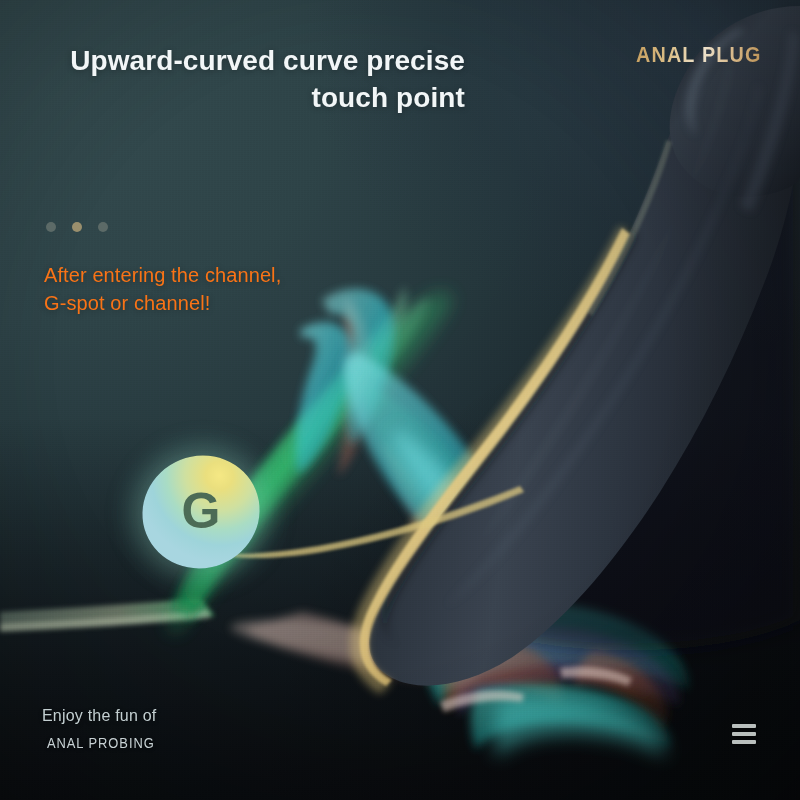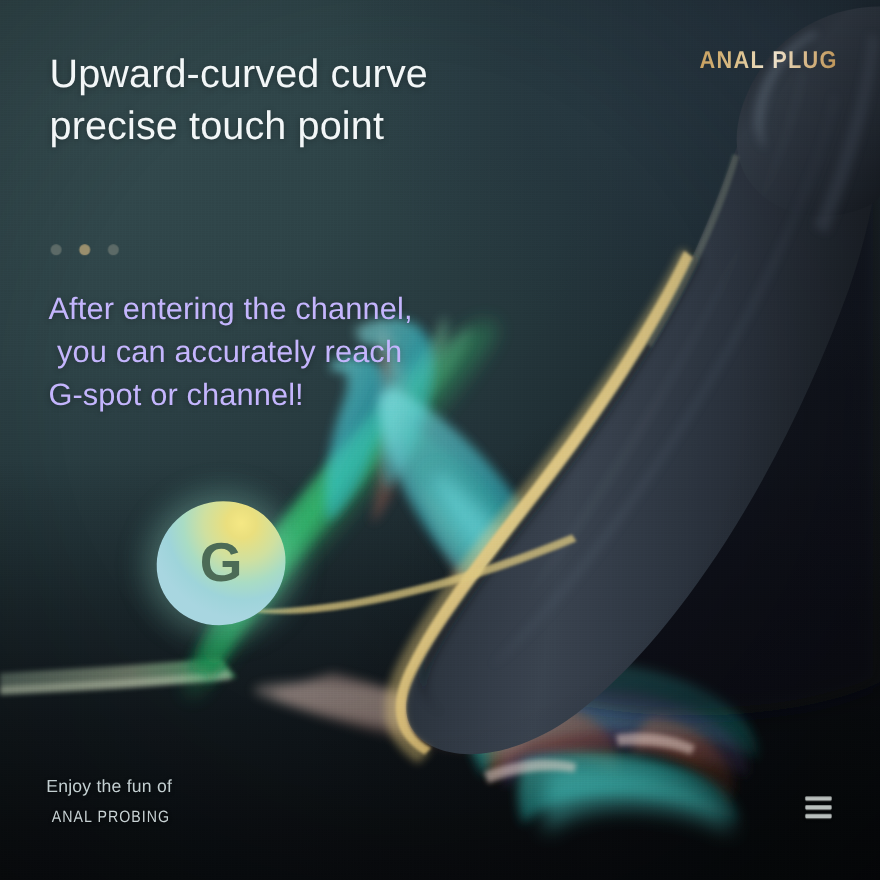--- a/index.html
+++ b/index.html
@@ -89,45 +89,46 @@
     color:#4c6b56;
     letter-spacing:0;
     line-height:1;
     padding-bottom:2px;
   }
 
   
   .headline {
     position:absolute; left:45px; top:43px;
     width:420px;
-    font-size:36px;
-    font-weight:400;
+    font-size:28px;
+    font-weight:700;
     line-height:1.31;
     color:#f2f6f7;
     letter-spacing:.1px;
     text-shadow:0 1px 6px rgba(0,0,0,0.28);
+    text-align:right;
   }
 
   .dots {
     position:absolute; left:46px; top:222px;
     display:flex; gap:16px; align-items:center;
   }
   .dot {
     width:10px; height:10px; border-radius:50%;
     background:#5c6a67;
   }
   .dot.is-active { background:#9a8f6d; }
 
   .subcopy {
     position:absolute; left:44px; top:261px;
     width:400px;
-    font-size:28px;
+    font-size:20px;
     font-weight:400;
     line-height:1.4;
-    color:#c4b5fd;
+    color:#f97316;
     letter-spacing:.1px;
     text-shadow:0 1px 6px rgba(0,0,0,0.3);
   }
   .subcopy div { white-space:pre; }
 
   .brand {
     position:absolute; right:38px; top:44px;
     font-size:22px;
     font-weight:700;
     letter-spacing:1.3px;
@@ -458,21 +459,20 @@
   <h1 class="headline">Upward-curved curve precise touch point</h1>
 
   <div class="dots">
     <span class="dot"></span>
     <span class="dot is-active"></span>
     <span class="dot"></span>
   </div>
 
   <div class="subcopy">
     <div>After entering the channel,</div>
-    <div> you can accurately reach</div>
     <div>G-spot or channel!</div>
   </div>
 
   <div class="footer">
     <div class="footer-top">Enjoy the fun of</div>
     <div class="footer-bottom">ANAL PROBING</div>
   </div>
 
   <div class="menu-btn">
     <span></span>

